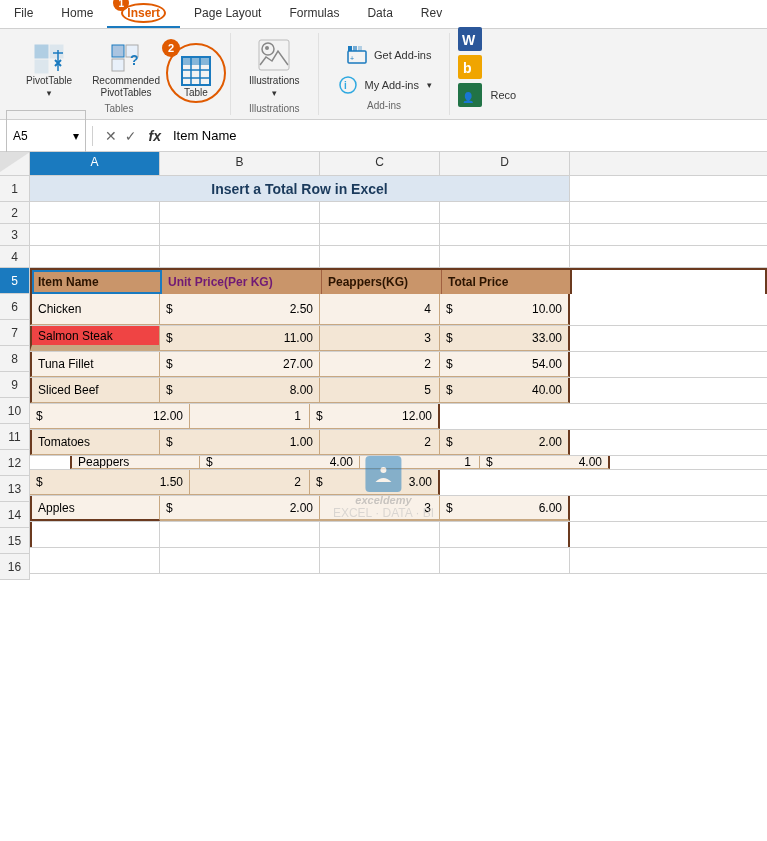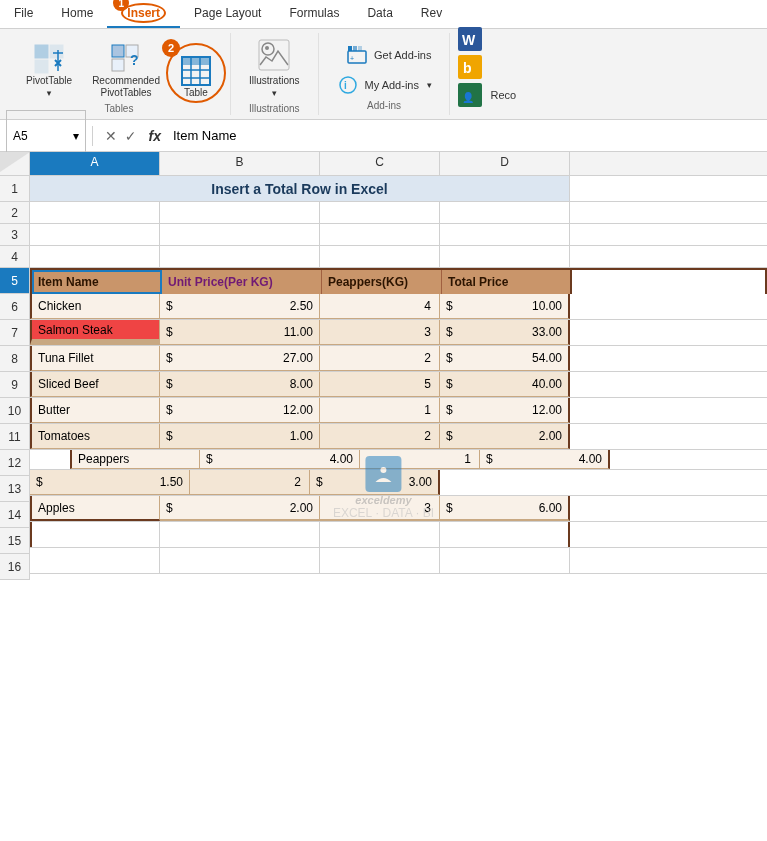--- a/index.html
+++ b/index.html
@@ -295,21 +295,21 @@
         </div>
 
         <div class="grid-row header-row" style="height:26px; border: 2px solid #6b3a1f; border-bottom: none;">
           <div class="cell col-a selected" style="background:#c9956a; font-weight:bold; color:#2c1400; border-color:#a06040;">Item Name</div>
           <div class="cell col-b" style="background:#c9956a; font-weight:bold; color:#701a75; border-color:#a06040;">Unit Price(Per KG)</div>
           <div class="cell col-c" style="background:#c9956a; font-weight:bold; color:#2c1400; border-color:#a06040;">Peappers(KG)</div>
           <div class="cell col-d" style="background:#c9956a; font-weight:bold; color:#2c1400; border-color:#a06040; border-right:2px solid #6b3a1f;">Total Price</div>
         </div>
 
         <div id="data-rows-container">
-            <div class="grid-row" style="height: 26px;">
+            <div class="grid-row" style="height: 32px;">
       <div class="cell col-a" style="background:#f9f1e8; border-left:2px solid #6b3a1f; border-bottom:1px solid #c8a882; border-color:#c8a882; border-left-color:#6b3a1f; border-bottom-color:#c8a882;">Chicken</div>
       <div class="cell col-b" style="background:#f9f1e8; border-bottom:1px solid #c8a882; border-bottom-color:#c8a882; border-color:#c8a882;">
         <span style="margin-right:auto">$</span>
         <span style="margin-left:auto">2.50</span>
       </div>
       <div class="cell col-c num-right" style="background:#f9f1e8; border-bottom:1px solid #c8a882; border-bottom-color:#c8a882; border-color:#c8a882; justify-content:flex-end; padding-right:8px;">4</div>
       <div class="cell col-d" style="background:#f9f1e8; border-right:2px solid #6b3a1f; border-bottom:1px solid #c8a882; border-bottom-color:#c8a882; border-color:#c8a882; border-right-color:#6b3a1f;">
         <span style="margin-right:auto">$</span>
         <span style="margin-left:auto">10.00</span>
       </div>
@@ -344,21 +344,20 @@
         <span style="margin-right:auto">$</span>
         <span style="margin-left:auto">8.00</span>
       </div>
       <div class="cell col-c num-right" style="background:#f3e6d5; border-bottom:1px solid #c8a882; border-bottom-color:#c8a882; border-color:#c8a882; justify-content:flex-end; padding-right:8px;">5</div>
       <div class="cell col-d" style="background:#f3e6d5; border-right:2px solid #6b3a1f; border-bottom:1px solid #c8a882; border-bottom-color:#c8a882; border-color:#c8a882; border-right-color:#6b3a1f;">
         <span style="margin-right:auto">$</span>
         <span style="margin-left:auto">40.00</span>
       </div>
     </div>
             <div class="grid-row" style="height: 26px;">
-      <div class="cell col-a" style="background:#f9f1e8; border-left:2px solid #6b3a1f; border-bottom:1px solid #c8a882; border-color:#c8a882; border-left-color:#6b3a1f; border-bottom-color:#c8a882;">Butter</div>
       <div class="cell col-b" style="background:#f9f1e8; border-bottom:1px solid #c8a882; border-bottom-color:#c8a882; border-color:#c8a882;">
         <span style="margin-right:auto">$</span>
         <span style="margin-left:auto">12.00</span>
       </div>
       <div class="cell col-c num-right" style="background:#f9f1e8; border-bottom:1px solid #c8a882; border-bottom-color:#c8a882; border-color:#c8a882; justify-content:flex-end; padding-right:8px;">1</div>
       <div class="cell col-d" style="background:#f9f1e8; border-right:2px solid #6b3a1f; border-bottom:1px solid #c8a882; border-bottom-color:#c8a882; border-color:#c8a882; border-right-color:#6b3a1f;">
         <span style="margin-right:auto">$</span>
         <span style="margin-left:auto">12.00</span>
       </div>
     </div>
@@ -367,21 +366,21 @@
       <div class="cell col-b" style="background:#f3e6d5; border-bottom:1px solid #c8a882; border-bottom-color:#c8a882; border-color:#c8a882;">
         <span style="margin-right:auto">$</span>
         <span style="margin-left:auto">1.00</span>
       </div>
       <div class="cell col-c num-right" style="background:#f3e6d5; border-bottom:1px solid #c8a882; border-bottom-color:#c8a882; border-color:#c8a882; justify-content:flex-end; padding-right:8px;">2</div>
       <div class="cell col-d" style="background:#f3e6d5; border-right:2px solid #6b3a1f; border-bottom:1px solid #c8a882; border-bottom-color:#c8a882; border-color:#c8a882; border-right-color:#6b3a1f;">
         <span style="margin-right:auto">$</span>
         <span style="margin-left:auto">2.00</span>
       </div>
     </div>
-            <div class="grid-row" style="height: 20px; padding-left: 40px;">
+            <div class="grid-row" style="height: 14px; padding-left: 40px;">
       <div class="cell col-a" style="background:#f9f1e8; border-left:2px solid #6b3a1f; border-bottom:1px solid #c8a882; border-color:#c8a882; border-left-color:#6b3a1f; border-bottom-color:#c8a882;">Peappers</div>
       <div class="cell col-b" style="background:#f9f1e8; border-bottom:1px solid #c8a882; border-bottom-color:#c8a882; border-color:#c8a882;">
         <span style="margin-right:auto">$</span>
         <span style="margin-left:auto">4.00</span>
       </div>
       <div class="cell col-c num-right" style="background:#f9f1e8; border-bottom:1px solid #c8a882; border-bottom-color:#c8a882; border-color:#c8a882; justify-content:flex-end; padding-right:8px;">1</div>
       <div class="cell col-d" style="background:#f9f1e8; border-right:2px solid #6b3a1f; border-bottom:1px solid #c8a882; border-bottom-color:#c8a882; border-color:#c8a882; border-right-color:#6b3a1f;">
         <span style="margin-right:auto">$</span>
         <span style="margin-left:auto">4.00</span>
       </div>

